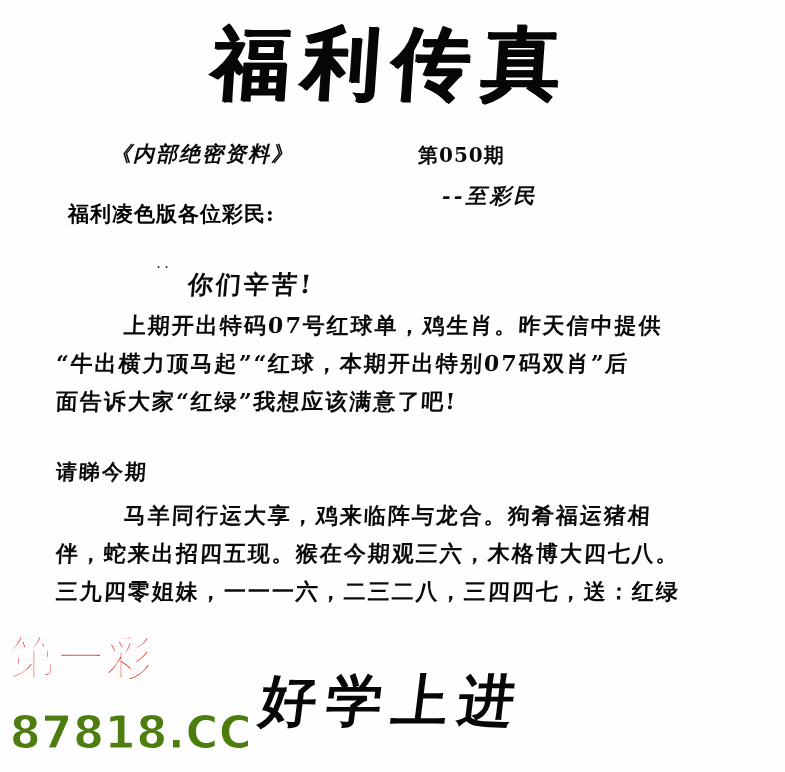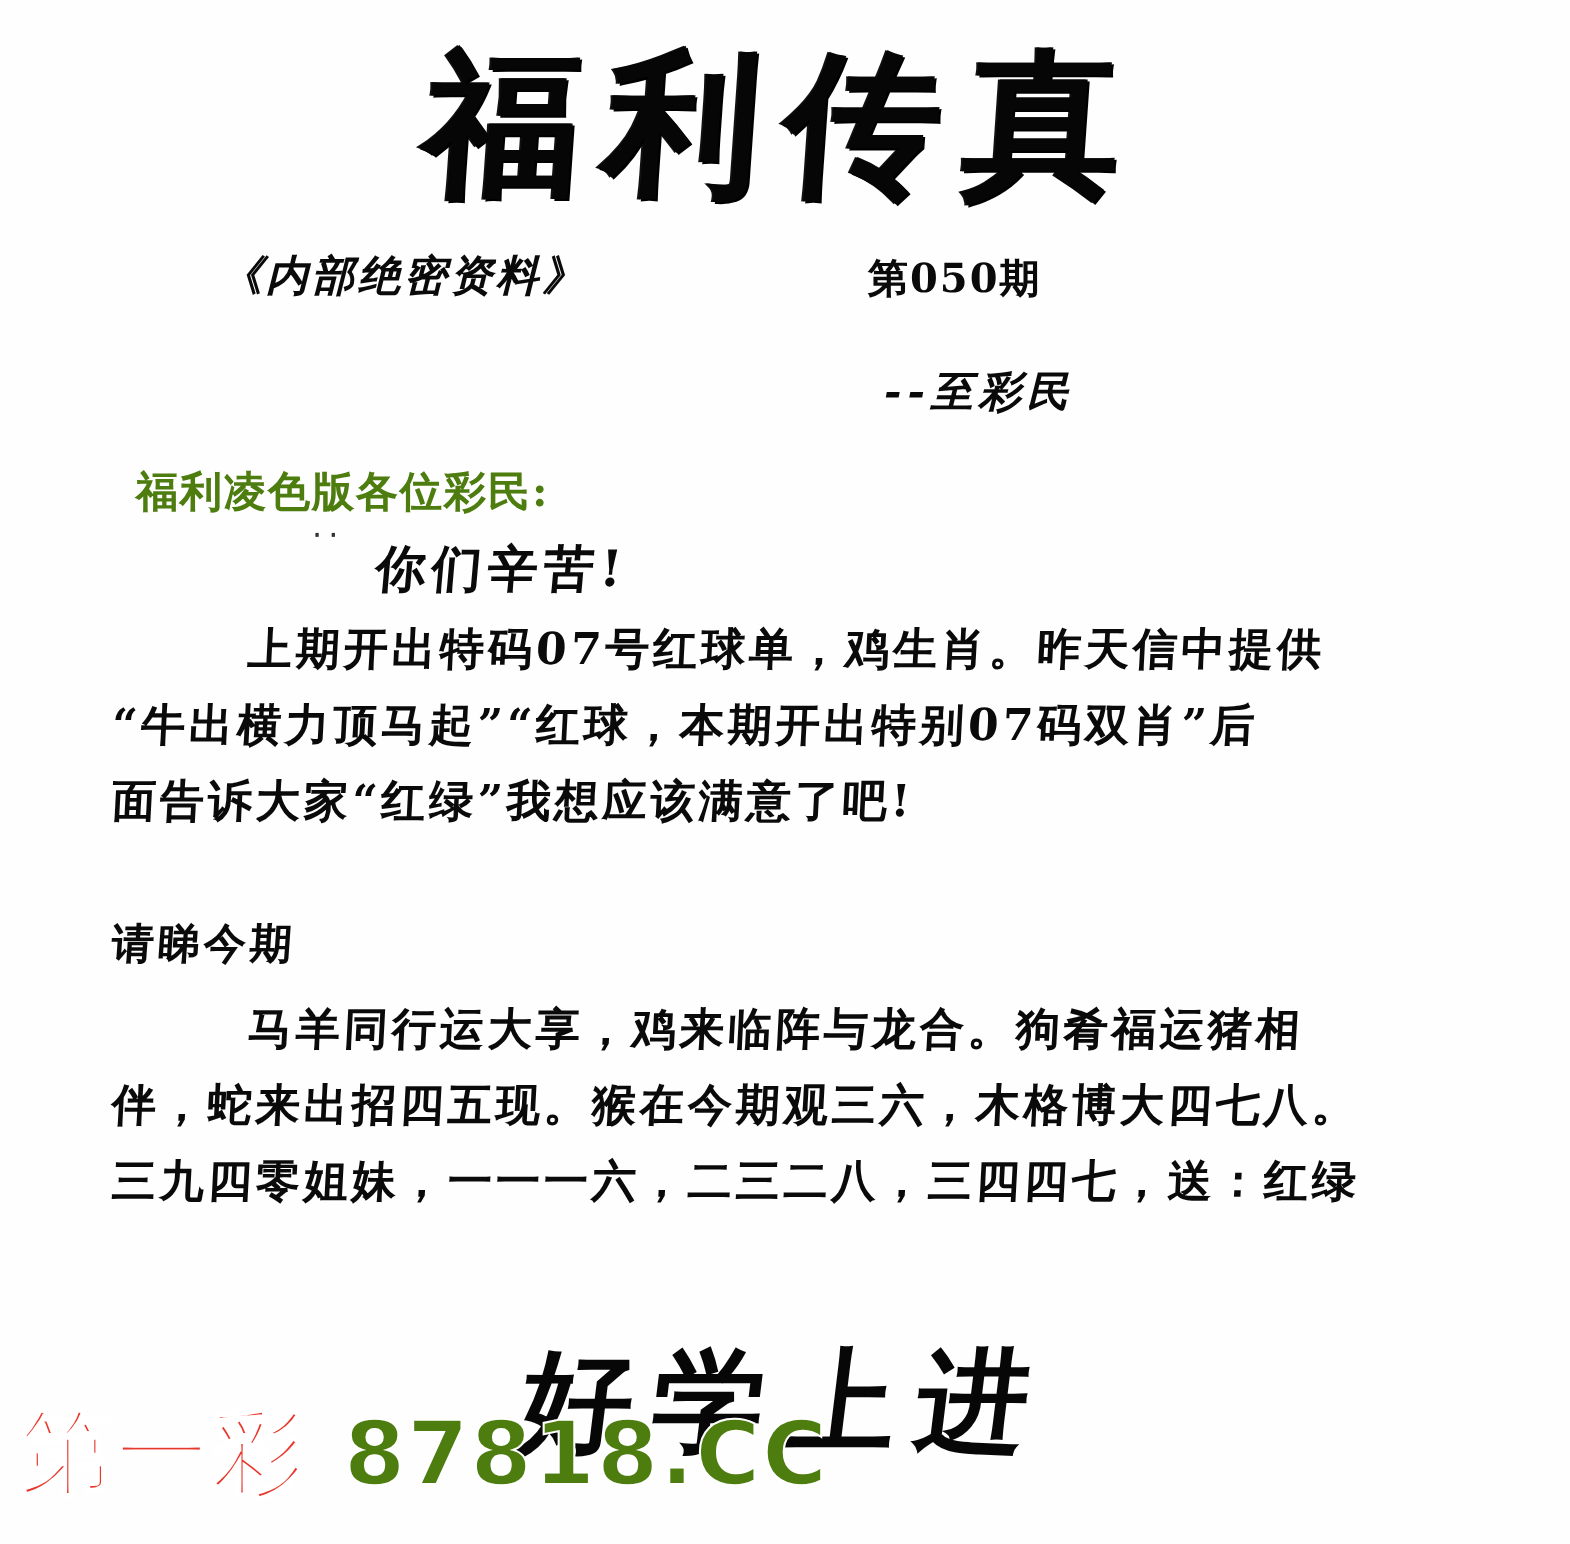--- a/index.html
+++ b/index.html
@@ -34,21 +34,21 @@
     letter-spacing: 12px;
     color: #060606;
     line-height: 1.05;
     transform: skewX(-4deg);
     text-shadow: 1px 1px 0 #000, -1px 0 0 #111;
   }
 
   
   .subrow {
     position: absolute;
-    top: 124px;
+    top: 140px;
     left: 0;
     width: 776px;
     height: 30px;
   }
   .secret-label {
     position: absolute;
     left: 110px;
     top: 0;
     font-family: "DejaVu Serif", "Liberation Serif", serif;
     font-size: 21px;
@@ -59,44 +59,43 @@
   }
   .issue-label {
     position: absolute;
     left: 418px;
     top: 2px;
     font-family: "DejaVu Serif", "Liberation Serif", serif;
     font-size: 20px;
     font-weight: 700;
     letter-spacing: 1px;
     color: #0a0a0a;
-    margin-left: 16px;
   }
   .dedication {
     position: absolute;
     top: 182px;
     left: 442px;
     font-family: "DejaVu Serif", "Liberation Serif", serif;
     font-size: 21px;
     font-weight: 700;
     font-style: italic;
     letter-spacing: 3px;
     color: #0a0a0a;
   }
 
   
   .greeting {
     position: absolute;
-    top: 232px;
+    top: 200px;
     left: 68px;
     font-family: "DejaVu Serif", "Liberation Serif", serif;
     font-size: 21px;
     font-weight: 700;
     letter-spacing: 1px;
-    color: #4d7c0f;
+    color: #000000;
   }
   .salute {
     position: absolute;
     top: 268px;
     left: 188px;
     font-family: "DejaVu Serif", "Liberation Serif", serif;
     font-size: 25px;
     font-weight: 700;
     letter-spacing: 3px;
     color: #0a0a0a;
@@ -160,20 +159,21 @@
   }
 
   
   .watermark {
     position: absolute;
     bottom: 14px;
     left: 10px;
     display: flex;
     align-items: baseline;
     gap: 18px;
+    flex-direction: column;
   }
   .wm-brand {
     font-family: "DejaVu Sans", "Liberation Sans", sans-serif;
     font-size: 46px;
     font-weight: 700;
     color: #e8372c;
     letter-spacing: 2px;
     -webkit-text-stroke: 1px #ffffff;
   }
   .wm-site {

